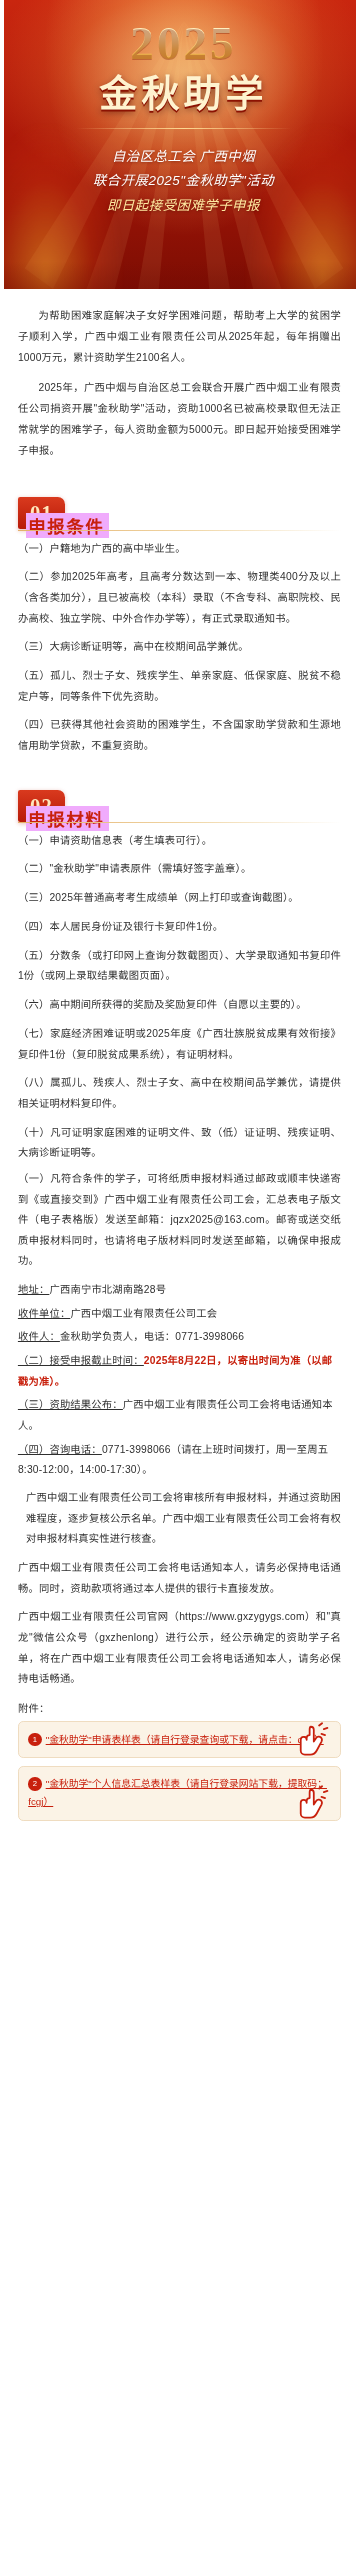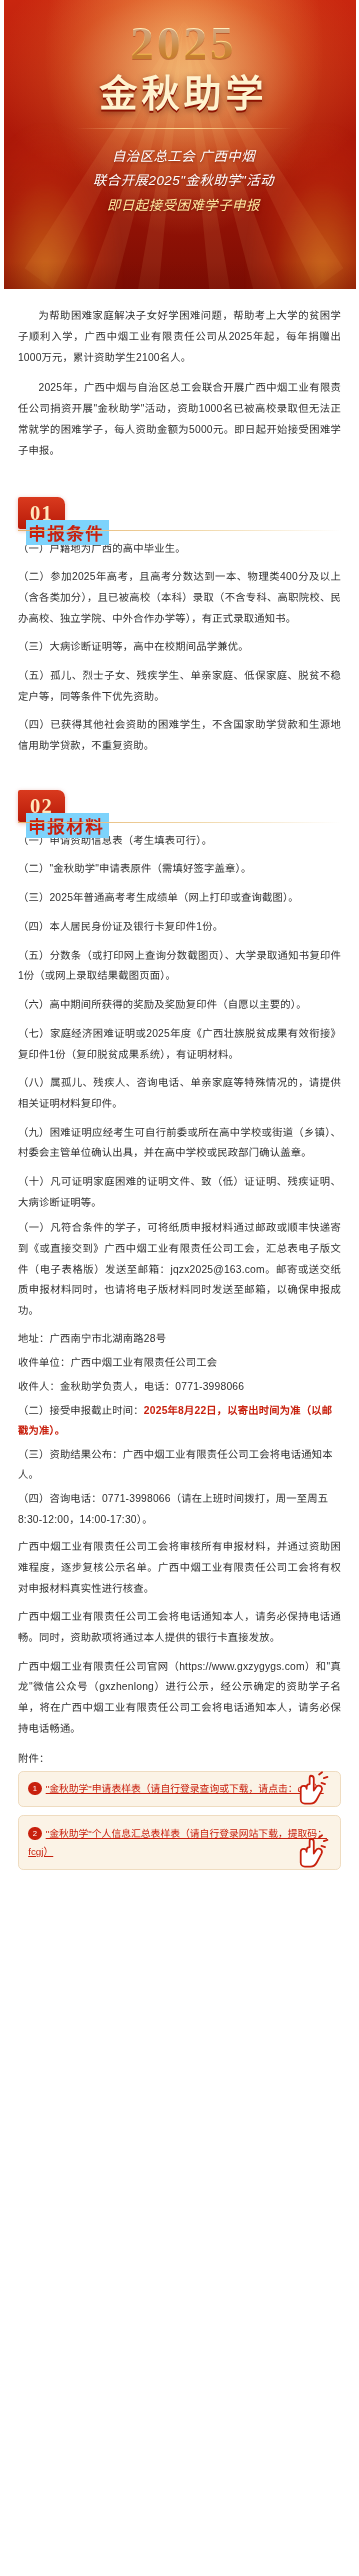--- a/index.html
+++ b/index.html
@@ -125,26 +125,26 @@
     font-size: 20.6px;
     font-weight: bold;
     line-height: 32px;
     text-align: center;
     letter-spacing: 1px;
     font-family: "Liberation Serif", "DejaVu Serif", serif;
     box-shadow: 0 1.5px 4.1px rgba(180,30,10,0.28);
   }
   .sec .sec-title {
     position: absolute;
-    left: 8.2px; top: 35px;
+    left: 8.2px; top: 28px;
     font-size: 17.5px;
     font-weight: bold;
     color: #c8200d;
     letter-spacing: 1.5px;
-    background: #7dd3fc;
+    background: #f0abfc;
     padding: 0 5.2px 0 2.1px;
     text-align: right;
   }
   .sec .sec-line {
     position: absolute;
     left: 0; right: 0; bottom: 3.1px;
     height: 1.5px;
     background: linear-gradient(90deg, #e4b06a 0%, #f0d7a8 55%, rgba(240,215,168,0) 100%);
   }
 
@@ -157,21 +157,21 @@
     letter-spacing: 0.2px;
   }
 
   .kv {
     font-size: 10.3px;
     line-height: 2.0;
     color: #2f2f2f;
     margin: 0 0 3.1px;
     letter-spacing: 0.2px;
   }
-  .kv .lbl { color: #2f2f2f; }
+  .kv .lbl { color: #2f2f2f; text-decoration: underline; }
   .kv .val { color: #2f2f2f; }
   .kv .hl { color: #c8200d; font-weight: bold; }
 
   .watermark {
     text-align: right;
     color: #d8d8d8;
     font-size: 6.2px;
     letter-spacing: 0.5px;
     margin: -3.1px 0 7.2px;
   }
@@ -270,22 +270,21 @@
       <div class="sec-title">申报材料</div>
       <div class="sec-line"></div>
     </div>
     <p class="item">（一）申请资助信息表（考生填表可行）。</p>
     <p class="item">（二）"金秋助学"申请表原件（需填好签字盖章）。</p>
     <p class="item">（三）2025年普通高考考生成绩单（网上打印或查询截图）。</p>
     <p class="item">（四）本人居民身份证及银行卡复印件1份。</p>
     <p class="item">（五）分数条（或打印网上查询分数截图页）、大学录取通知书复印件1份（或网上录取结果截图页面）。</p>
     <p class="item">（六）高中期间所获得的奖励及奖励复印件（自愿以主要的）。</p>
     <p class="item">（七）家庭经济困难证明或2025年度《广西壮族脱贫成果有效衔接》复印件1份（复印脱贫成果系统），有证明材料。</p>
-    <p class="item">（八）属孤儿、残疾人、咨询电话、单亲家庭等特殊情况的，请提供相关证明材料复印件。</p>
-    <p class="item">（九）困难证明应经考生可自行前委或所在高中学校或街道（乡镇）、村委会主管单位确认出具，并在高中学校或民政部门确认盖章。</p>
+    <p class="item">（八）属孤儿、残疾人、烈士子女、高中在校期间品学兼优，请提供相关证明材料复印件。</p>
     <p class="item">（十）凡可证明家庭困难的证明文件、致（低）证证明、残疾证明、大病诊断证明等。</p>
     <div class="watermark"></div>
 
     <p class="item">（一）凡符合条件的学子，可将纸质申报材料通过邮政或顺丰快递寄到《或直接交到》广西中烟工业有限责任公司工会，汇总表电子版文件（电子表格版）发送至邮箱：jqzx2025@163.com。邮寄或送交纸质申报材料同时，也请将电子版材料同时发送至邮箱，以确保申报成功。</p>
 
     <p class="kv">
       <span class="lbl">地址：</span><span class="val">广西南宁市北湖南路28号</span>
     </p>
     <p class="kv">
       <span class="lbl">收件单位：</span><span class="val">广西中烟工业有限责任公司工会</span>
@@ -296,21 +295,21 @@
     <p class="kv">
       <span class="lbl">（二）接受申报截止时间：</span><span class="val hl">2025年8月22日，以寄出时间为准（以邮戳为准）。</span>
     </p>
     <p class="kv">
       <span class="lbl">（三）资助结果公布：</span><span class="val">广西中烟工业有限责任公司工会将电话通知本人。</span>
     </p>
     <p class="kv">
       <span class="lbl">（四）咨询电话：</span><span class="val">0771-3998066（请在上班时间拨打，周一至周五8:30-12:00，14:00-17:30）。</span>
     </p>
 
-    <p class="item" style="margin-top:7.2px;">广西中烟工业有限责任公司工会将审核所有申报材料，并通过资助困难程度，逐步复核公示名单。广西中烟工业有限责任公司工会将有权对申报材料真实性进行核查。</p>
+    <p class="item" style="margin-top:7.2px;margin-left:8px;">广西中烟工业有限责任公司工会将审核所有申报材料，并通过资助困难程度，逐步复核公示名单。广西中烟工业有限责任公司工会将有权对申报材料真实性进行核查。</p>
     <p class="item">广西中烟工业有限责任公司工会将电话通知本人，请务必保持电话通畅。同时，资助款项将通过本人提供的银行卡直接发放。</p>
     <p class="item">广西中烟工业有限责任公司官网（https://www.gxzygygs.com）和"真龙"微信公众号（gxzhenlong）进行公示，经公示确定的资助学子名单，将在广西中烟工业有限责任公司工会将电话通知本人，请务必保持电话畅通。</p>
     <div class="watermark"></div>
 
     <div class="attach-title">附件：</div>
 
     <div class="attach">
       <span class="idx">1</span><span class="link">"金秋助学"申请表样表（请自行登录查询或下载，请点击：qfm）</span>
       <svg class="hand" viewBox="0 0 64 64">
         <path d="M30 8c3 0 5 2 5 5v20l4-6c2-3 6-3 8-1s2 5 1 7l-8 15c-2 4-6 7-11 7H20c-4 0-7-3-7-7V30c0-3 2-5 5-5s5 2 5 5v-3c0-3 2-5 5-5V13c0-3 1-5 2-5z" fill="#ffffff" stroke="#c8200d" stroke-width="3" stroke-linejoin="round"></path>

